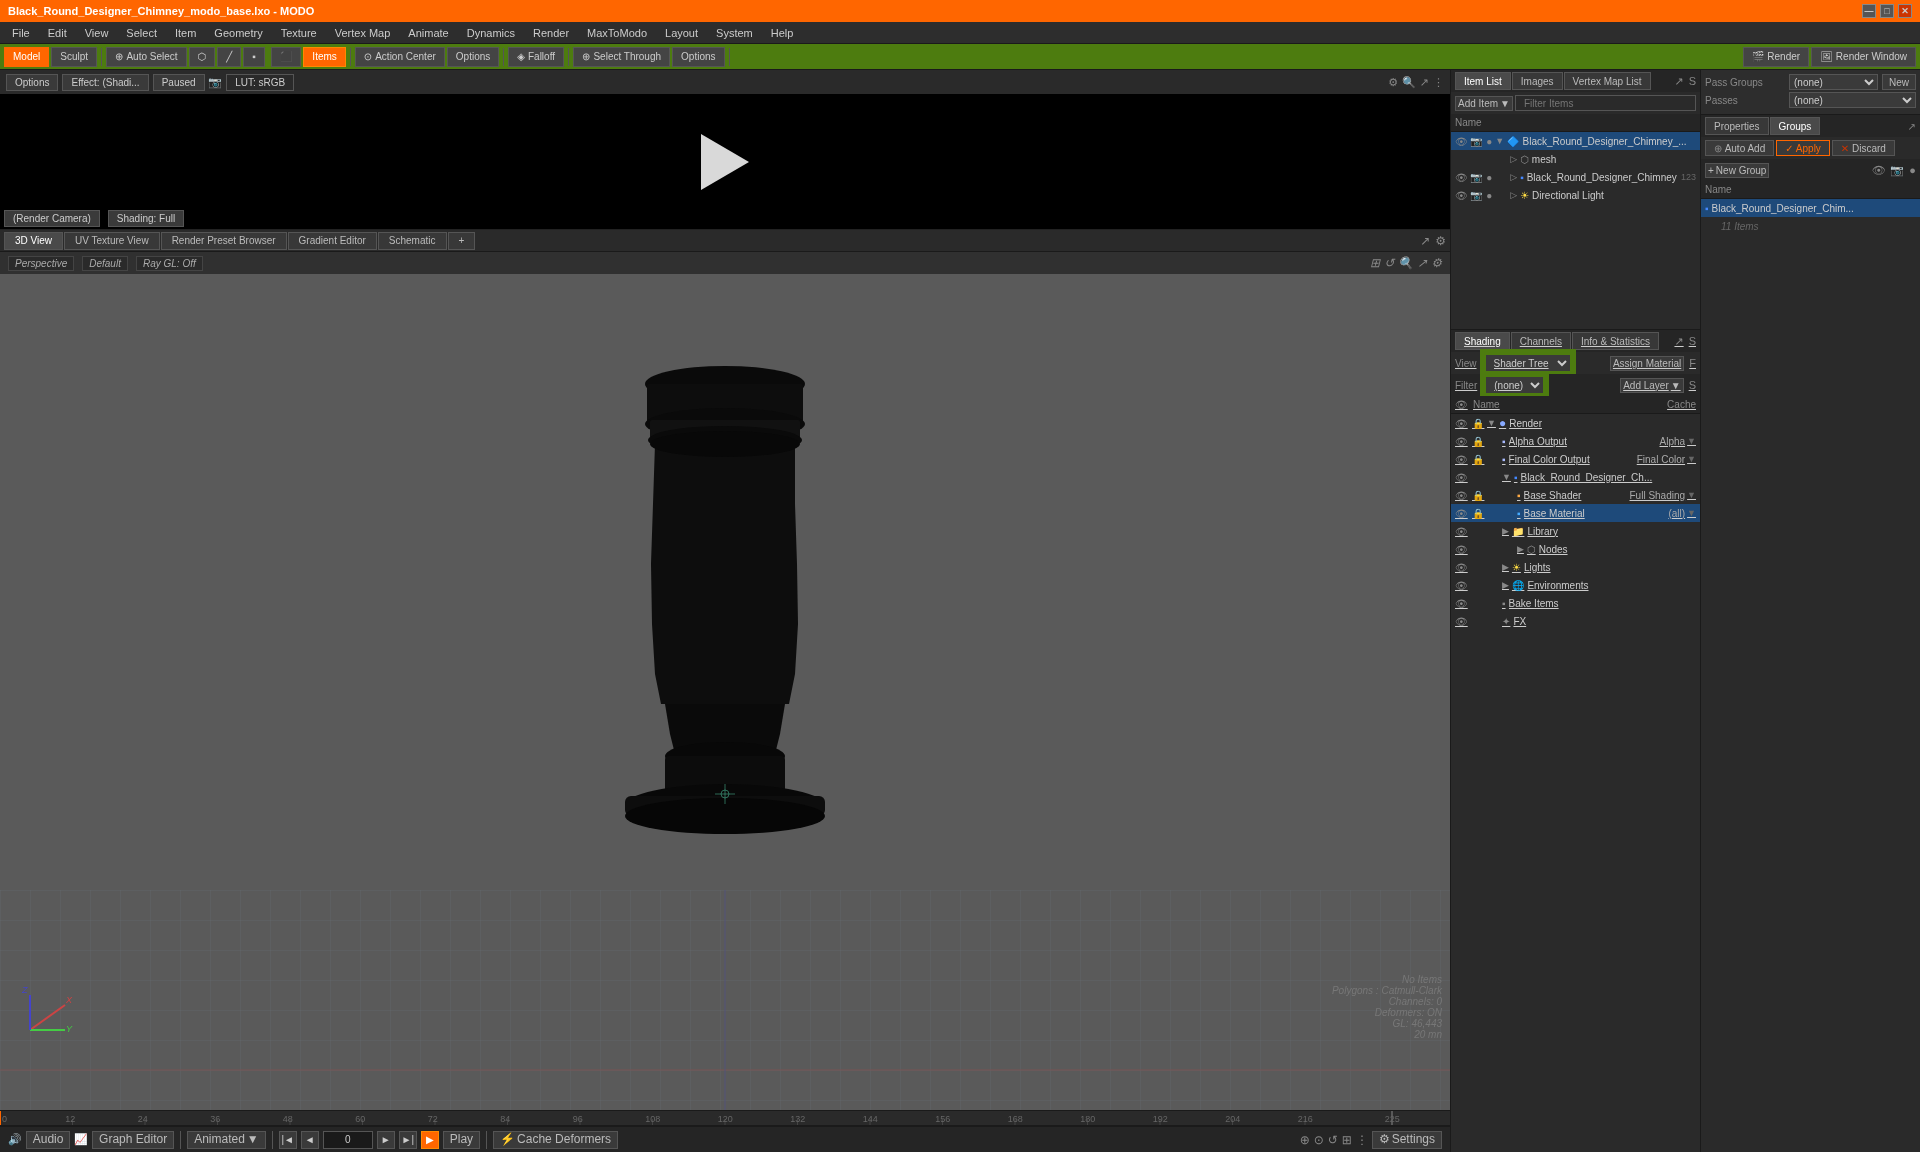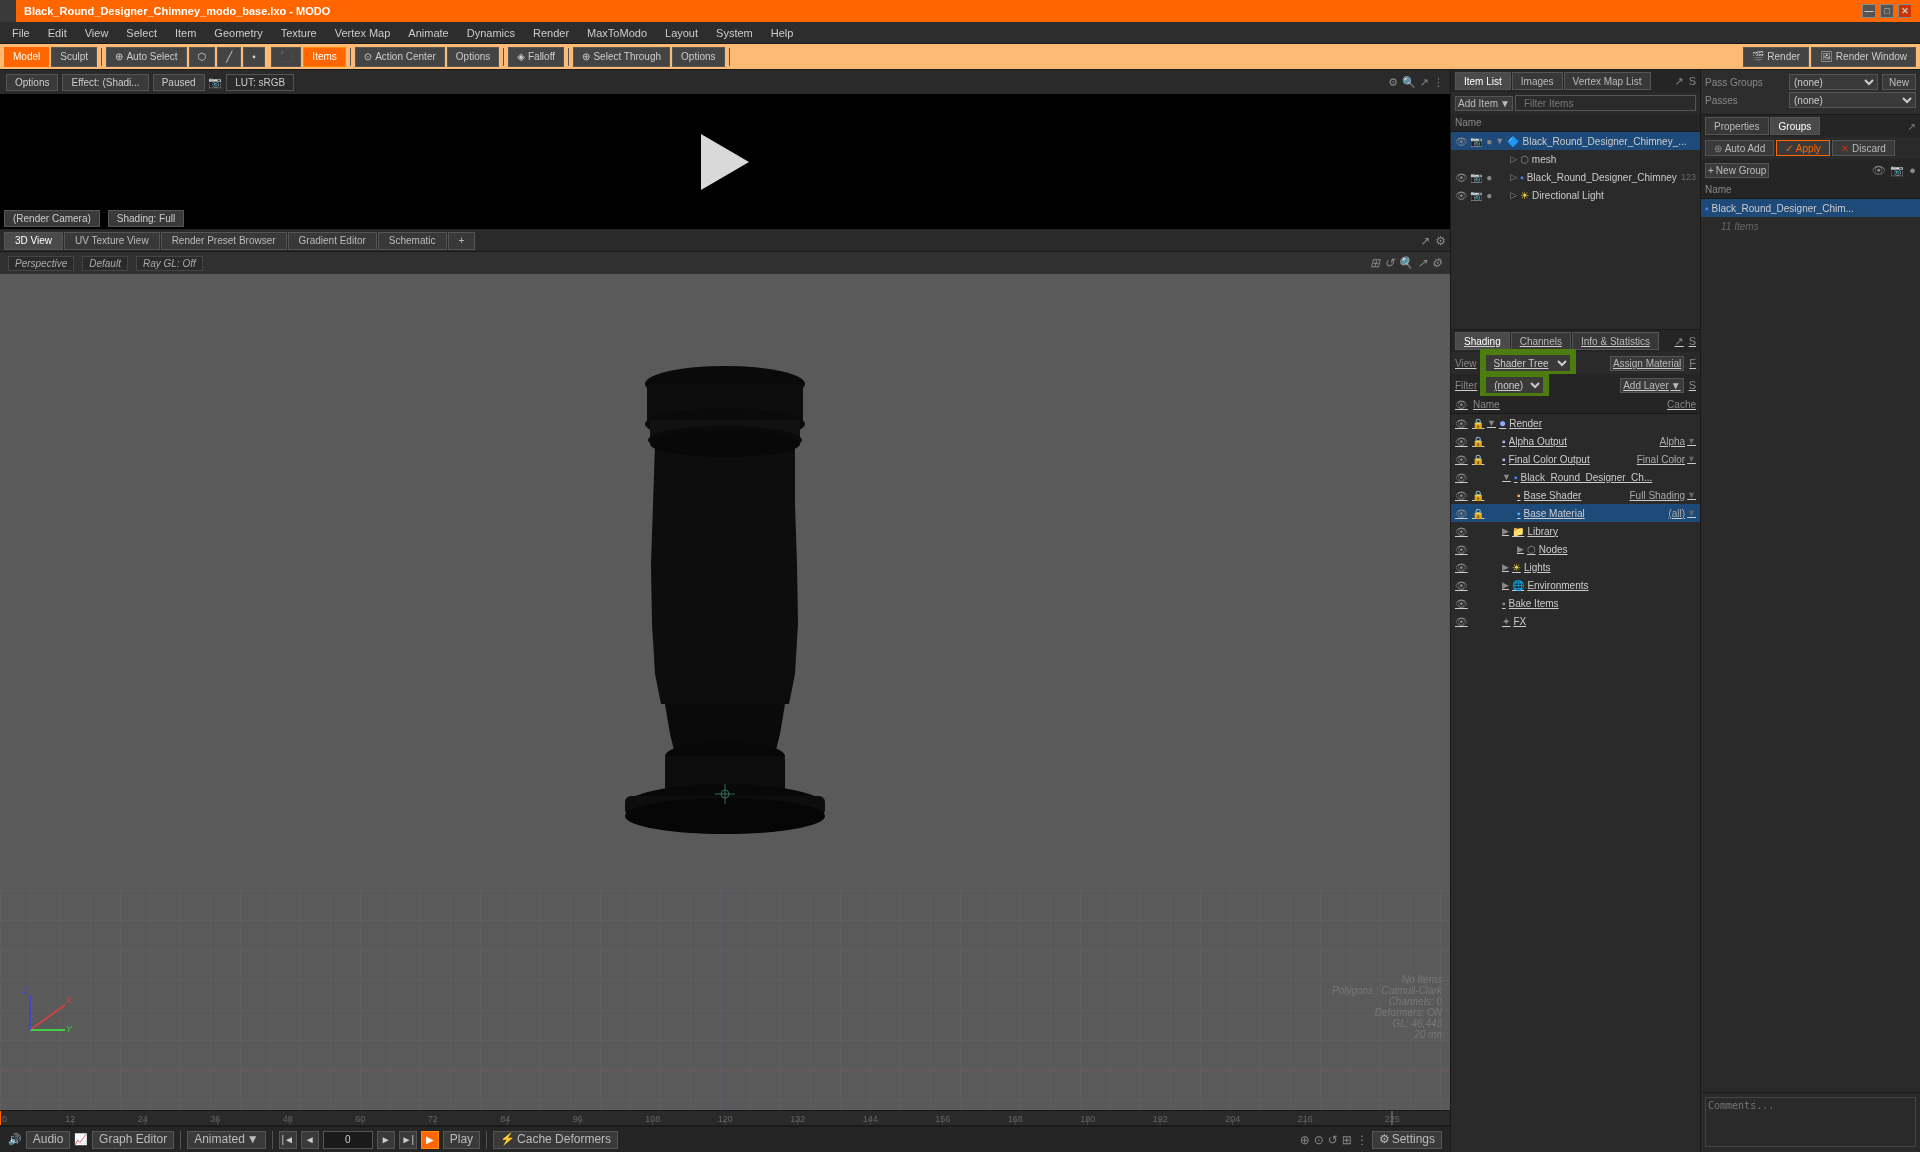--- a/index.html
+++ b/index.html
@@ -19,21 +19,20 @@
     #title-bar {
       height: 22px;
       background: #ff6600;
       display: flex;
       align-items: center;
       justify-content: space-between;
       padding: 10px 8px;
       color: #fff;
       font-size: 11px;
       font-weight: bold;
-      margin-left: 16px;
     }
     #title-bar-left { display: flex; align-items: center; gap: 6px; }
     #title-bar-controls { display: flex; gap: 4px; }
     .win-btn {
       width: 14px; height: 14px;
       background: #555;
       border: 1px solid #888;
       cursor: pointer;
       font-size: 9px;
       display: flex; align-items: center; justify-content: center;
@@ -53,21 +52,21 @@
     .menu-item {
       padding: 2px 8px;
       cursor: pointer;
       color: #ccc;
       font-size: 11px;
     }
 
     
     #toolbar {
       height: 26px;
-      background: #fdba74;
+      background: #4d7c0f;
       display: flex;
       align-items: center;
       padding: 0 4px;
       gap: 2px;
       border-bottom: 1px solid #1a1a1a;
     }
     .toolbar-btn {
       height: 20px;
       padding: 0 8px;
       background: #444;
@@ -1127,19 +1126,16 @@
     <div id="groups-list">
       <div class="group-item selected">
         <span style="color:#4488ff;font-size:10px;">▪</span>
         <span class="tree-label">Black_Round_Designer_Chim...</span>
       </div>
       <div class="group-item" style="padding-left:20px;">
         <span class="tree-label" style="color:#666;font-style:italic;">11 Items</span>
       </div>
     </div>
 
-    <div id="comment-box">
-      <textarea style="width: 100%; height: 50px; background: rgb(42, 42, 42); border: 1px solid rgb(68, 68, 68); color: rgb(136, 136, 136); font-size: 10px; resize: none; padding: 2px;" placeholder="Comments..."></textarea>
-    </div>
 
   </div>
 
 </div>
 
 </body></html>

